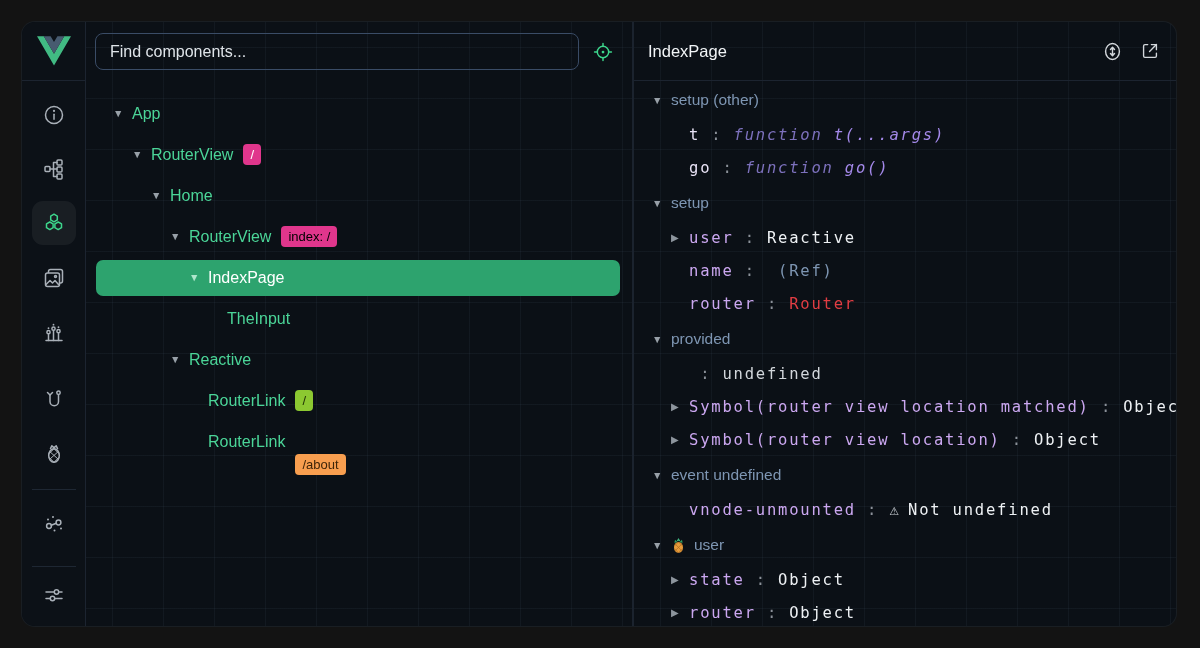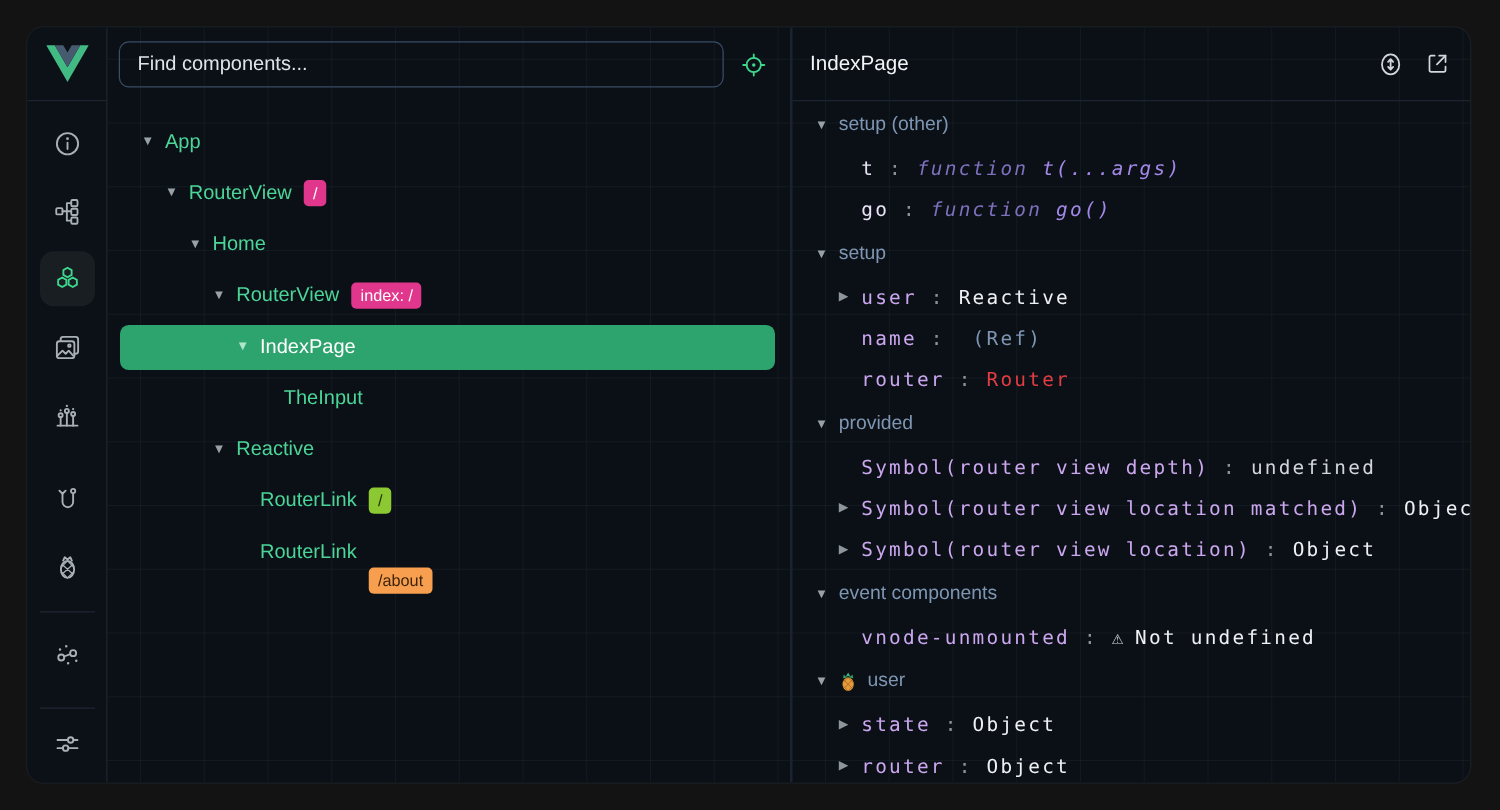--- a/index.html
+++ b/index.html
@@ -212,21 +212,21 @@
           </div>
           <div class="tree-row">
             <span class="indent" style="width: 65px;"></span>
             <span class="arrow">▼</span>
             <span class="tree-label">Home</span>
           </div>
           <div class="tree-row">
             <span class="indent" style="width: 84px;"></span>
             <span class="arrow">▼</span>
             <span class="tree-label">RouterView</span>
-            <span class="badge" style="background: rgb(224, 54, 140); color: #ffffff;">index: /</span>
+            <span class="badge" style="background: rgb(224, 54, 140); color: #000000;">index: /</span>
           </div>
           <div class="tree-row selected">
             <span class="indent" style="width: 93px;"></span>
             <span class="arrow">▼</span>
             <span class="tree-label">IndexPage</span>
           </div>
           <div class="tree-row">
             <span class="indent" style="width: 122px;"></span>
             <span class="arrow hidden">▼</span>
             <span class="tree-label">TheInput</span>
@@ -281,26 +281,26 @@
             <span class="tri">▼</span>
             <span class="isec-title">setup</span>
           </div>
           <div class="irow"><span class="iexp">▶</span><span class="ikey">user</span><span class="icolon"> : </span><span class="v-plain">Reactive</span></div>
           <div class="irow"><span class="iexp hidden">▶</span><span class="ikey">name</span><span class="icolon"> : </span><span class="v-slate"> (Ref)</span></div>
           <div class="irow"><span class="iexp hidden">▶</span><span class="ikey">router</span><span class="icolon"> : </span><span class="v-red">Router</span></div>
           <div class="isec-header">
             <span class="tri">▼</span>
             <span class="isec-title">provided</span>
           </div>
-          <div class="irow"><span class="iexp hidden">▶</span><span class="ikey">Symbol(router view depth)</span><span class="icolon"> : </span><span class="v-dim">undefined</span></div>
+          <div class="irow"><span class="iexp hidden">▶</span><span class="icolon"> : </span><span class="v-dim">undefined</span></div>
           <div class="irow"><span class="iexp">▶</span><span class="ikey">Symbol(router view location matched)</span><span class="icolon"> : </span><span class="v-plain">Object</span></div>
           <div class="irow"><span class="iexp">▶</span><span class="ikey">Symbol(router view location)</span><span class="icolon"> : </span><span class="v-plain">Object</span></div>
           <div class="isec-header">
             <span class="tri">▼</span>
-            <span class="isec-title">event components</span>
+            <span class="isec-title">event undefined</span>
           </div>
           <div class="irow"><span class="iexp hidden">▶</span><span class="ikey">vnode-unmounted</span><span class="icolon"> : </span><span class="v-warn">⚠ </span><span class="v-plain">Not undefined</span></div>
           <div class="isec-header">
             <span class="tri">▼</span>
             <svg class="pineapple" viewBox="0 0 16 18">
               <path d="M8 1 5.8 4.8 8 3.9 10.2 4.8Z" fill="#41b883"></path>
               <path d="M4.3 2.8 7 5.4 3.6 6Z" fill="#2f9e62"></path>
               <path d="M11.7 2.8 9 5.4 12.4 6Z" fill="#2f9e62"></path>
               <ellipse cx="8" cy="11" rx="4.8" ry="5.8" fill="#e59b3c"></ellipse>
               <path d="M4.6 7.6 11.4 14.4M11.4 7.6 4.6 14.4M8 5.2 3.8 9.4M8 5.2 12.2 9.4M8 16.8 3.8 12.6M8 16.8 12.2 12.6" stroke="#b26d1f" stroke-width="0.8" fill="none"></path>

